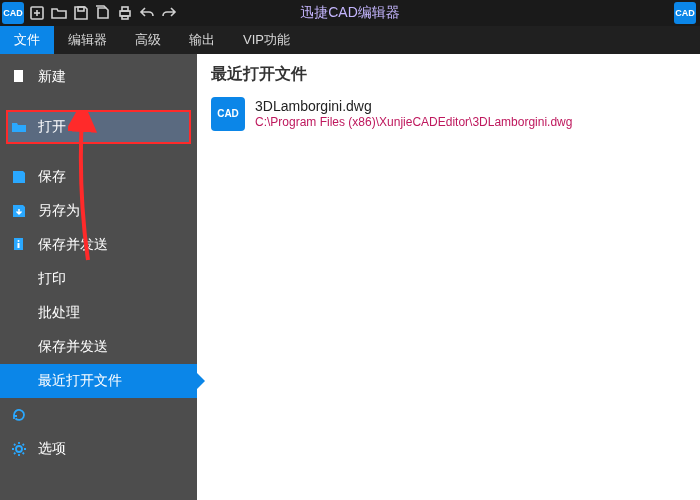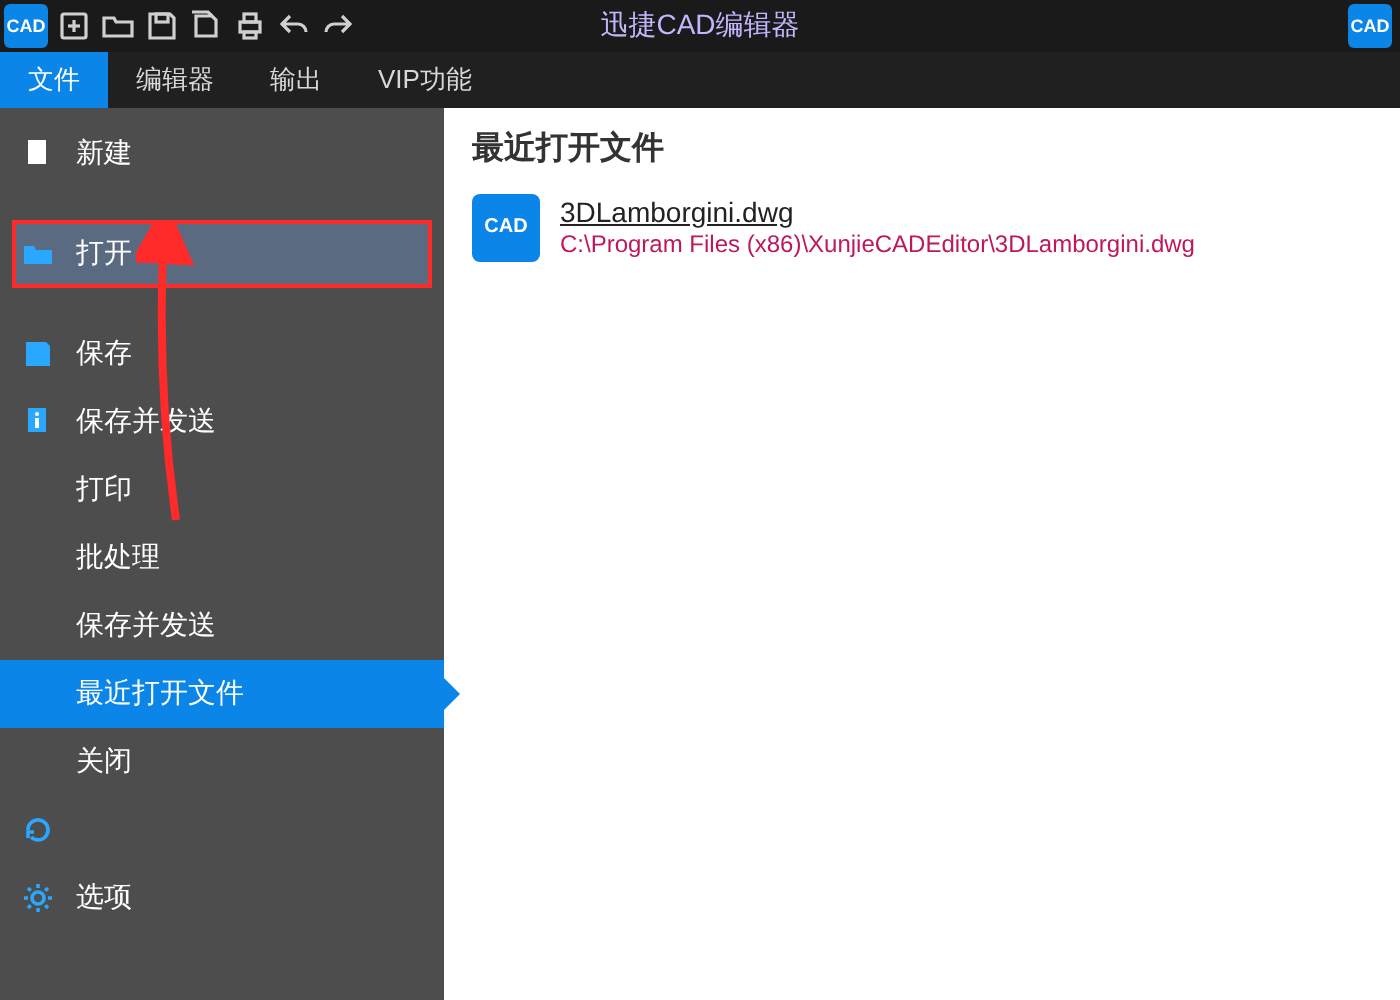--- a/index.html
+++ b/index.html
@@ -34,21 +34,21 @@
     padding: 12px 14px; display: flex; align-items: center; cursor: pointer;
     color: #d8d8d8;
   }
   .menu-tab.active { background: #0b86e8; color: #fff; }
 
   .body {
     height: calc(500px - 26px - 28px); display: flex;
   }
 
   .sidebar {
-    width: 222px; background: #4d4d4d;
+    width: 197px; background: #4d4d4d;
     display: flex; flex-direction: column; color: #fff; font-size: 14px;
     padding-top: 6px;
   }
   .side-item {
     height: 34px; display: flex; align-items: center; gap: 10px;
     padding: 0 10px; cursor: pointer; position: relative;
   }
   .side-item .icon {
     width: 18px; height: 18px; display: flex; align-items: center; justify-content: center;
   }
@@ -69,21 +69,21 @@
   }
   .recent-item {
     display:flex; gap:10px; align-items:center; padding:4px 14px; cursor:pointer;
   }
   .recent-icon {
     width:34px; height:34px; background:#0b86e8; border-radius:4px;
     display:flex; align-items:center; justify-content:center; color:#fff; font-size:10px; font-weight:bold;
     flex-direction:column; line-height:1;
   }
   .recent-texts { display:flex; flex-direction:column; line-height:1.25; }
-  .recent-name { font-size:14px; color:#222;text-decoration:underline; }
+  .recent-name { font-size:14px; color:#222; }
   .recent-path { font-size:12px; color:#be185d; }
 
   
   .annot-arrow {
     position:absolute; left:68px; top:110px; pointer-events:none;
   }
 </style>
 </head>
 <body>
 
@@ -139,20 +139,23 @@
 </div>
 
 <div class="menubar">
   <div class="menu-tab active">
       <span>文件</span>
     </div>
   <div class="menu-tab">
       <span>编辑器</span>
     </div>
   <div class="menu-tab">
+      <span>高级</span>
+    </div>
+  <div class="menu-tab">
       <span>输出</span>
     </div>
   <div class="menu-tab">
       <span>VIP功能</span>
     </div>
 </div>
 
 <div class="body">
 
   <div class="sidebar">
@@ -177,20 +180,29 @@
 
     <div class="side-item">
       <span class="icon blue">
         <svg viewBox="0 0 16 16">
             <path d="M2 2h10l2 2v10H2z" fill="#2aa8ff"></path>
           </svg>
       </span>
       <span>保存</span>
     </div>
 
+    <div class="side-item">
+      <span class="icon blue">
+        <svg viewBox="0 0 16 16">
+            <path d="M2 2h10l2 2v10H2z" fill="#2aa8ff"></path>
+            <path d="M8 6v5M5.5 8.5 8 11l2.5-2.5" stroke="#fff" stroke-width="1.5" fill="none"></path>
+          </svg>
+      </span>
+      <span>另存为</span>
+    </div>
 
     <div class="side-item">
       <span class="icon blue">
         <svg viewBox="0 0 16 16">
             <rect x="3" y="1" width="9" height="12" fill="#2aa8ff"></rect>
             <circle cx="7.5" cy="4" r="1" fill="#fff"></circle>
             <rect x="6.5" y="6" width="2" height="5" fill="#fff"></rect>
           </svg>
       </span>
       <span>保存并发送</span>
@@ -209,24 +221,20 @@
     <div class="side-item">
       <span class="icon"></span>
       <span>保存并发送</span>
     </div>
 
     <div class="side-item selected">
       <span class="icon"></span>
       <span>最近打开文件</span>
     </div>
 
-    <div class="side-item">
-      <span class="icon"></span>
-      <span>关闭</span>
-    </div>
 
     <div class="side-item">
       <span class="icon blue">
         <svg viewBox="0 0 16 16">
             <path d="M3 8a5 5 0 1 1 1.5 3.5" stroke="#2aa8ff" stroke-width="1.8" fill="none"></path>
             <path d="M3 12v-3h3" stroke="#2aa8ff" stroke-width="1.8" fill="none"></path>
           </svg>
       </span>
     </div>
 

